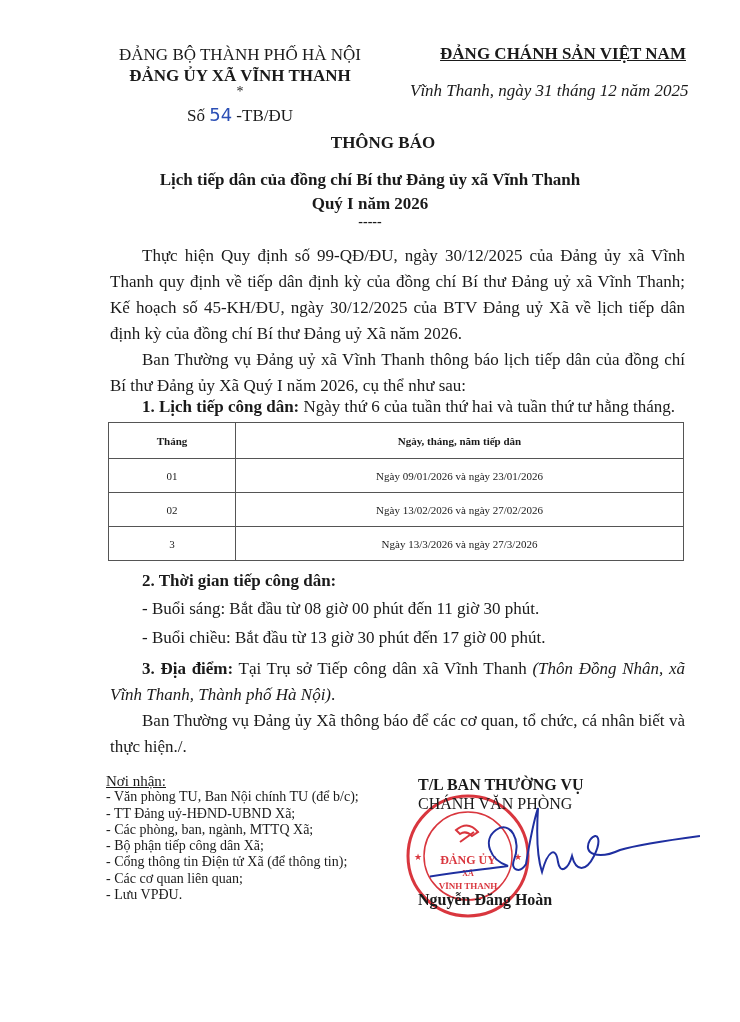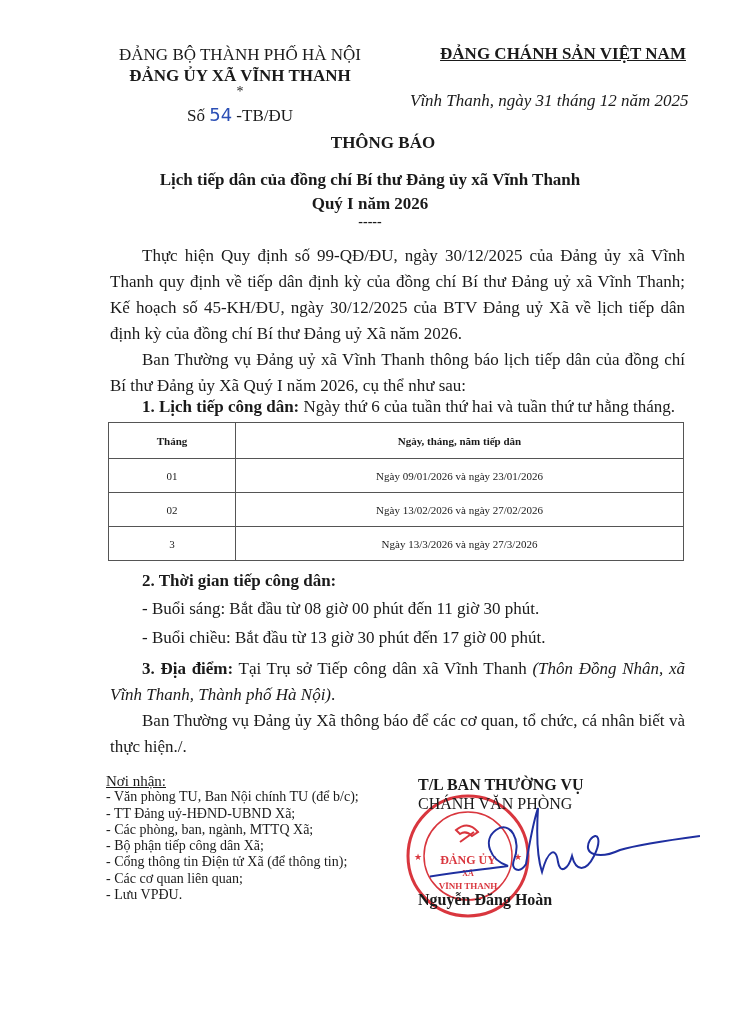--- a/index.html
+++ b/index.html
@@ -16,21 +16,21 @@
   .i { font-style:italic; }
 
   .hdr-left { left:110px; top:44px; width:260px; text-align:center; font-size:17px; line-height:21px; }
   .hdr-left .l2 { font-weight:bold; }
   .hdr-left .star { font-size:14px; line-height:12px; }
   .hdr-left .num { margin-top:6px; display:block; }
   .hdr-left .hand { color:#2b4fb5; font-family:"DejaVu Sans", sans-serif; font-size:18px; }
 
   .hdr-right { left:410px; top:44px; width:300px; }
   .hdr-right .party { display:block; text-align:center; font-weight:bold; font-size:17px; text-decoration:underline; margin-left:6px; }
-  .hdr-right .date { display:block; font-style:italic; font-size:17px; margin-top:27px; }
+  .hdr-right .date { display:block; font-style:italic; font-size:17px; margin-top:17px; }
 
   .title { left:0; width:740px; text-align:center; font-weight:bold; font-size:17px; }
 
   .para { position:absolute; left:110px; width:575px; font-size:17px; line-height:26px; text-align:justify; }
   .indent { text-indent:32px; }
 
   table.sched {
     position:absolute; left:108px; top:422px; width:576px;
     border-collapse:collapse; font-size:11px;
   }

